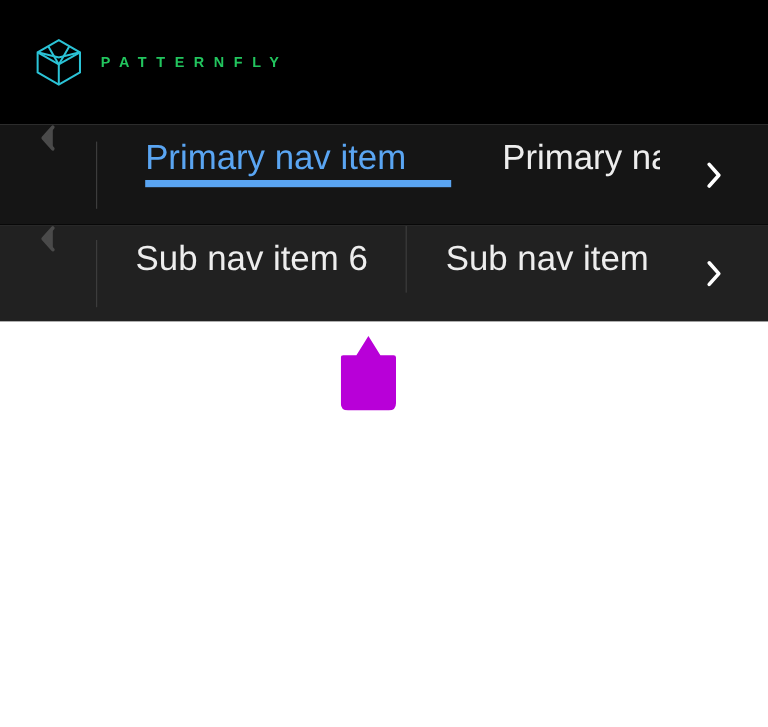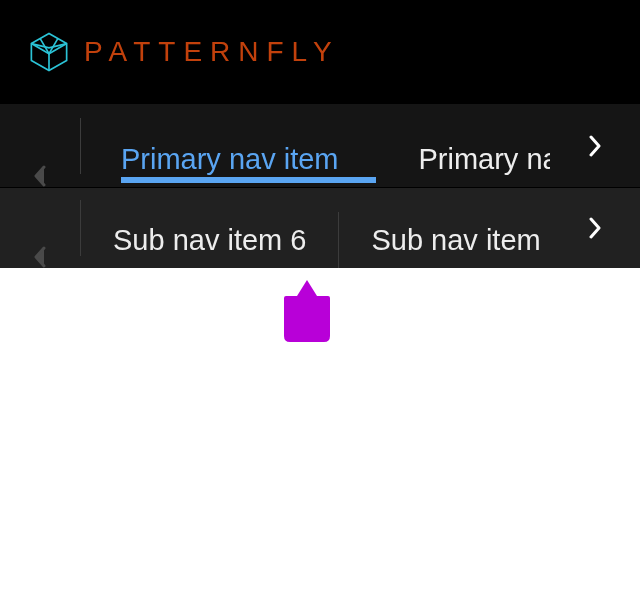--- a/index.html
+++ b/index.html
@@ -11,29 +11,29 @@
     align-items: center;
     padding-left: 28px;
   }
   .logo {
     display: flex;
     align-items: center;
     gap: 14px;
   }
   .logo svg { display: block; }
   .logo-text {
-    color: #c2410c;
-    font-size: 28px;
+    color: #22c55e;
+    font-size: 12px;
     letter-spacing: 8px;
-    font-weight: 400;
+    font-weight: 700;
   }
 
   .nav-row {
     display: flex;
-    align-items: flex-end;
+    align-items: flex-start;
     overflow: hidden;
     position: relative;
   }
   .nav-primary {
     background: #151515;
     height: 84px;
     border-bottom: 1px solid #000;
   }
   .nav-sub {
     background: #212121;

